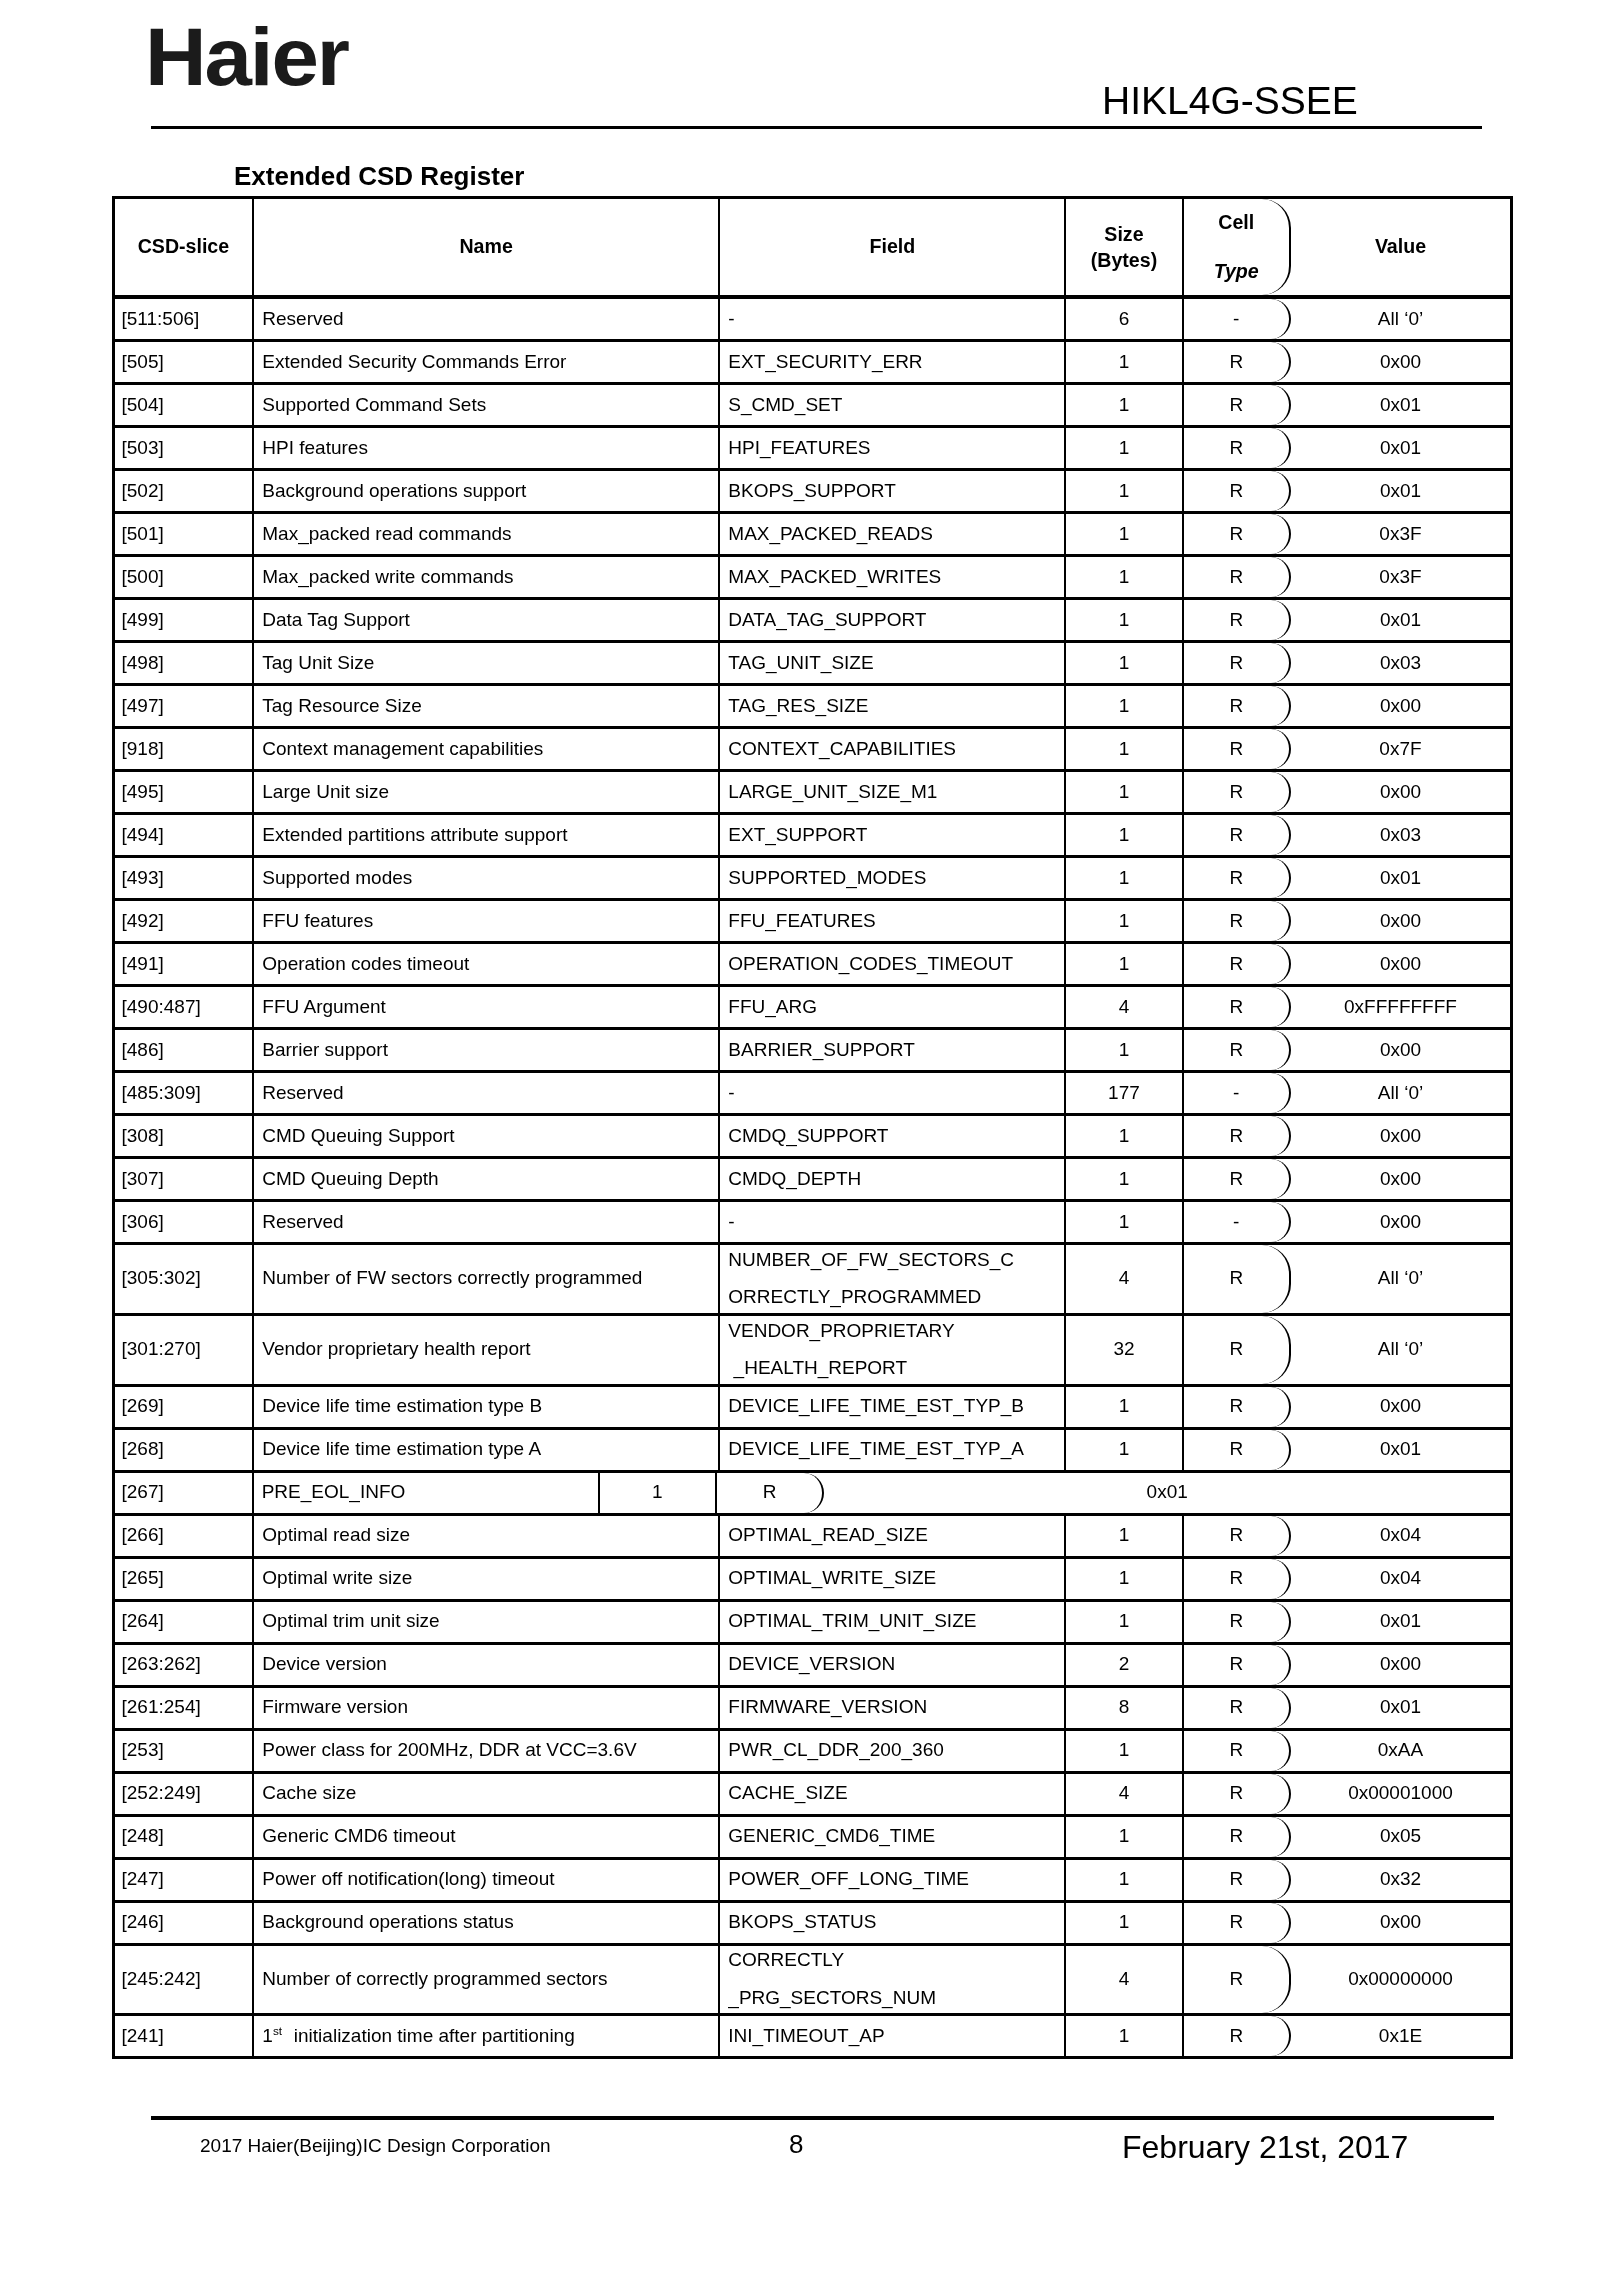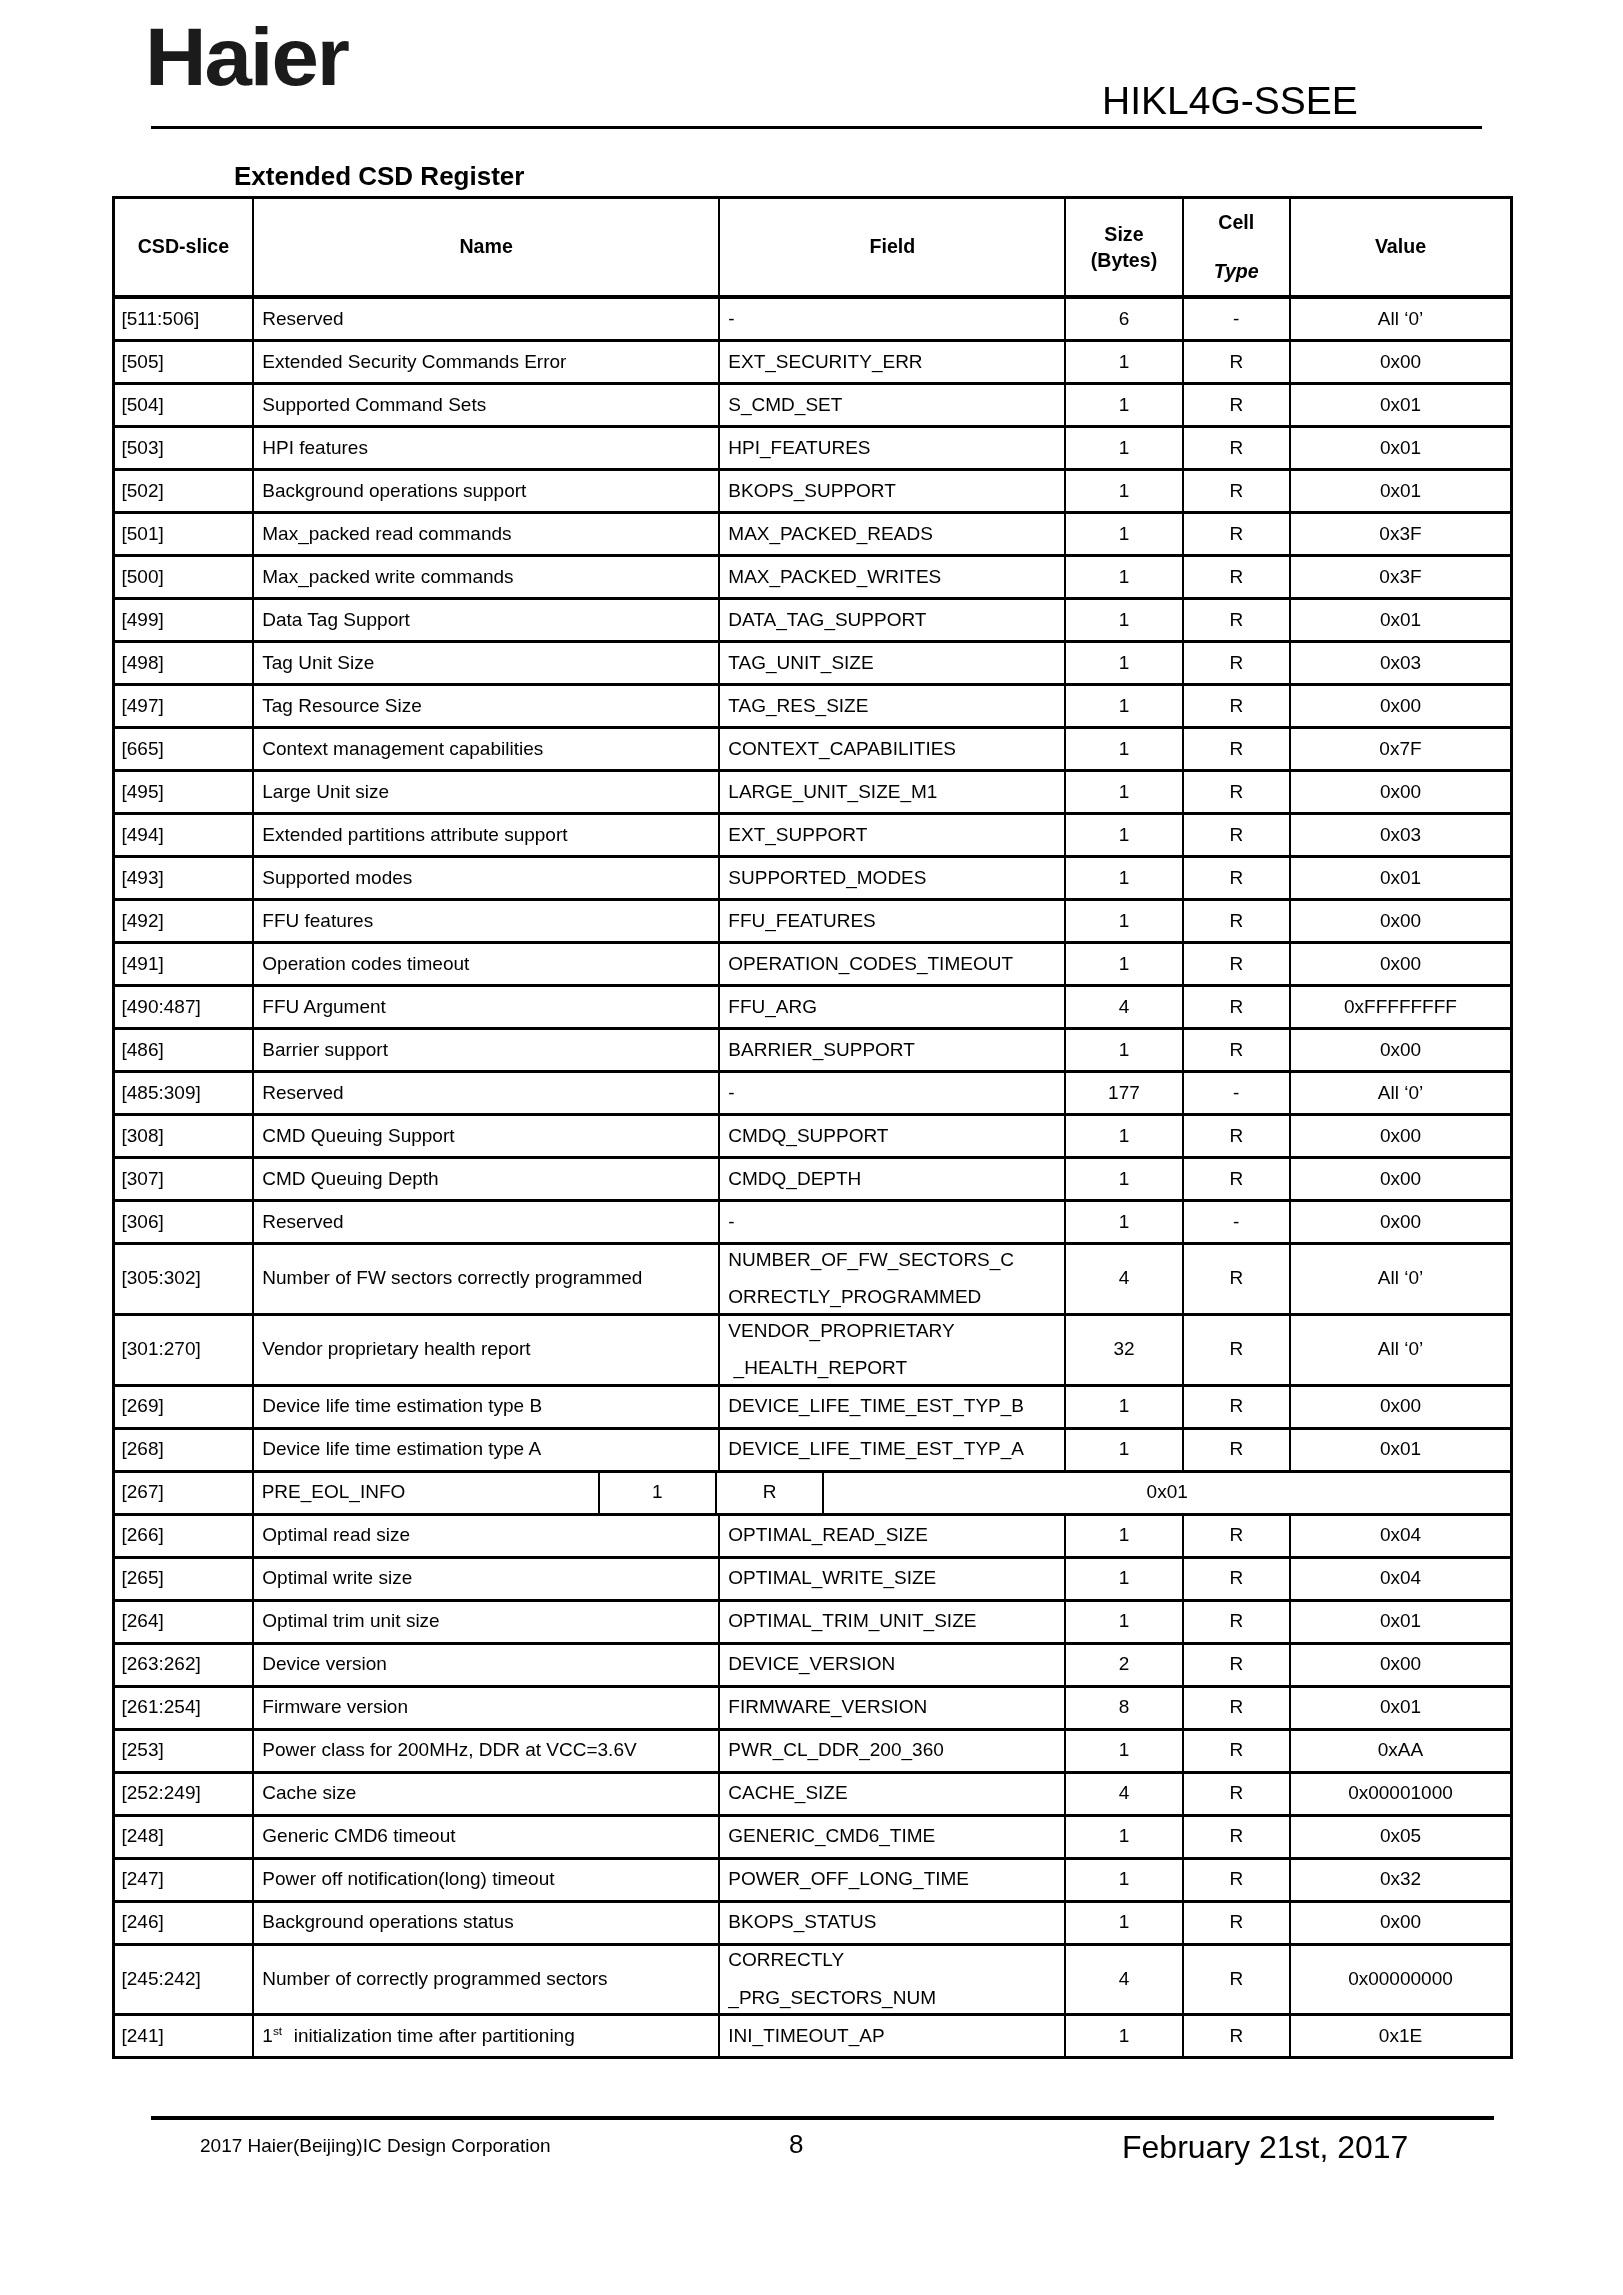--- a/index.html
+++ b/index.html
@@ -87,21 +87,21 @@
   }
   .td {
     font-size: 19px;
     line-height: 1.2;
     padding: 3.9px 2.6px 3.9px 6.5px;
   }
   .c-csd   { flex: 0 0 9.95%; }
   .c-name  { flex: 0 0 33.45%; }
   .c-field { flex: 0 0 24.8%; }
   .c-size  { flex: 0 0 8.4%; }
-  .c-cell  { flex: 0 0 7.7%; }
+  .c-cell  { flex: 0 0 7.7%; border-radius: 29px; }
   .c-value { flex: 1 1 auto; }
 
   .td.c-name { padding-left: 8.5px; }
   .td.c-field {
     flex-direction: column;
     align-items: flex-start;
     justify-content: center;
     padding-left: 7.9px;
   }
   .td.center { justify-content: center; padding: 3.9px 1.3px; text-align: center; }
@@ -288,21 +288,21 @@
             <span>Tag Resource Size</span>
           </div>
           <div class="td c-field">
             <div class="field-line">TAG_RES_SIZE</div>
           </div>
           <div class="td c-size center">1</div>
           <div class="td c-cell center">R</div>
           <div class="td c-value center">0x00</div>
         </div>
         <div class="tr">
-          <div class="td c-csd">[665]</div>
+          <div class="td c-csd">[918]</div>
           <div class="td c-name">
             <span>Context management capabilities</span>
           </div>
           <div class="td c-field">
             <div class="field-line">CONTEXT_CAPABILITIES</div>
           </div>
           <div class="td c-size center">1</div>
           <div class="td c-cell center">R</div>
           <div class="td c-value center">0x7F</div>
         </div>

